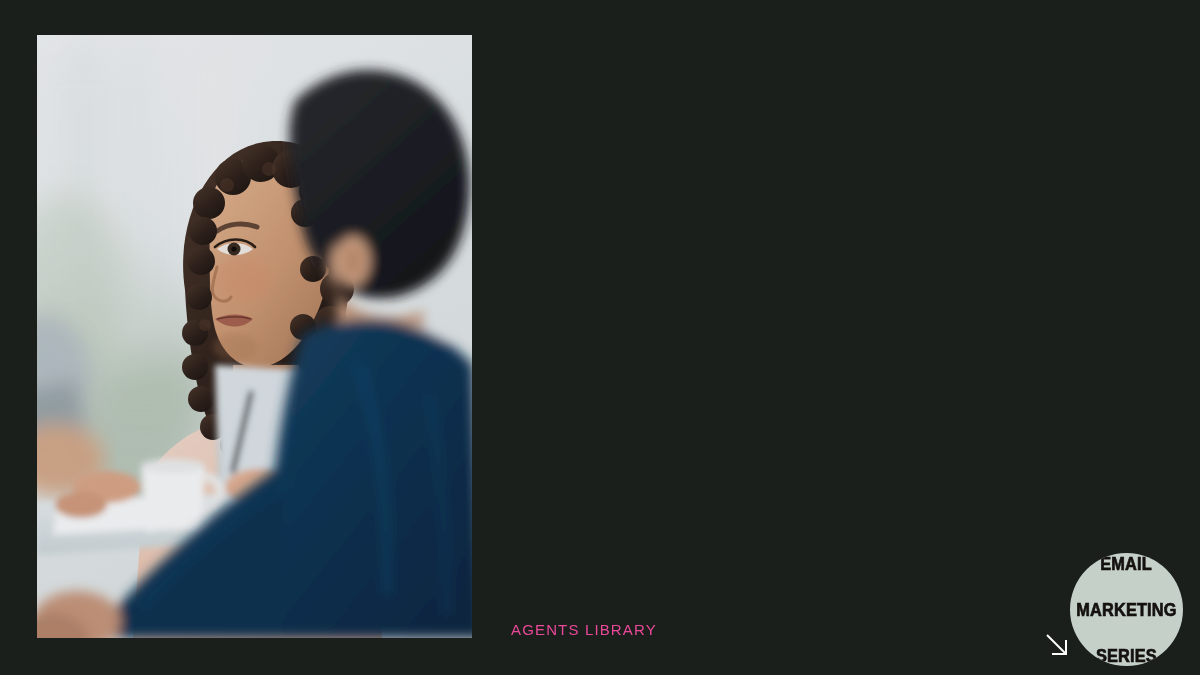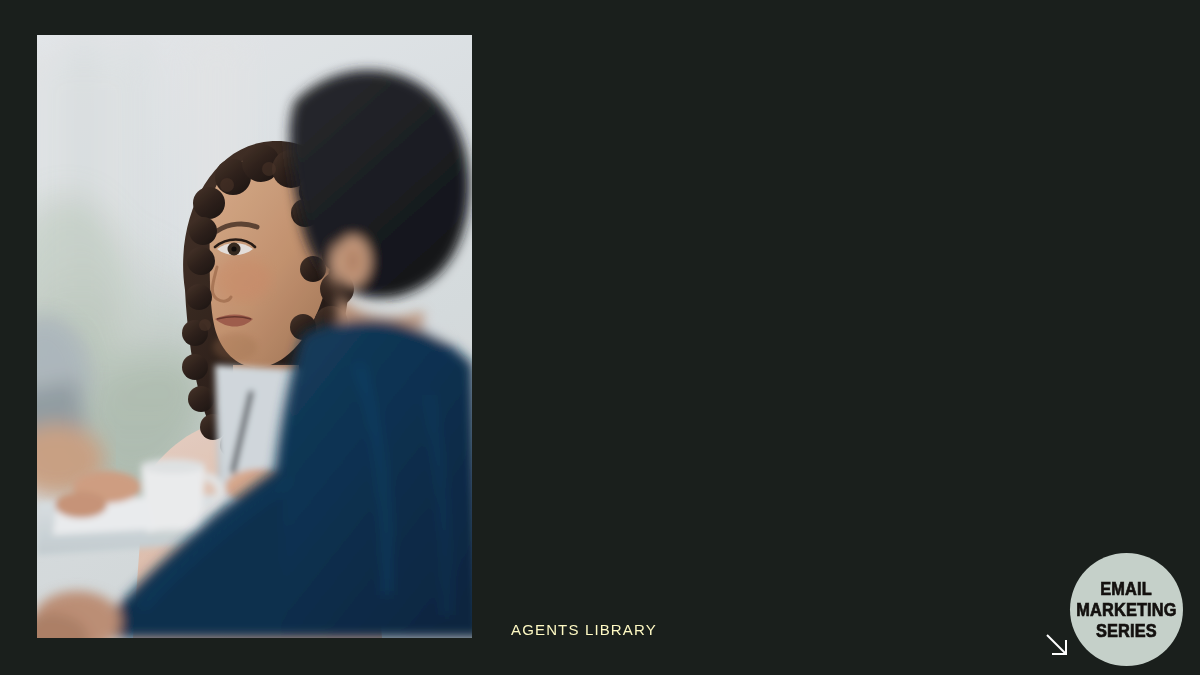--- a/index.html
+++ b/index.html
@@ -59,21 +59,21 @@
     transform: scaleX(0.80);
     transform-origin: left center;
     -webkit-text-stroke: 2.2px #ffffff;
   }
 
   
   .byline {
     position: absolute;
     left: 511px;
     top: 621px;
-    color: #fef9c3;
+    color: #ec4899;
     font-family: "Liberation Sans", sans-serif;
     font-size: 15px;
     font-weight: 400;
     letter-spacing: 1.15px;
     text-transform: uppercase;
     white-space: nowrap;
   }
 
   
   .arrow-icon {
@@ -90,21 +90,21 @@
     position: absolute;
     left: 1070px;
     top: 553px;
     width: 113px;
     height: 113px;
     border-radius: 50%;
     background: #c5d0c9;
     display: flex;
     flex-direction: column;
     align-items: center;
-    justify-content: center;
+    justify-content: space-between;
     text-align: center;
     overflow: hidden;
   }
 
   .badge-line {
     display: block;
     color: #14110f;
     font-family: "Liberation Sans Narrow", "Liberation Sans", sans-serif;
     font-weight: 700;
     font-size: 19px;

